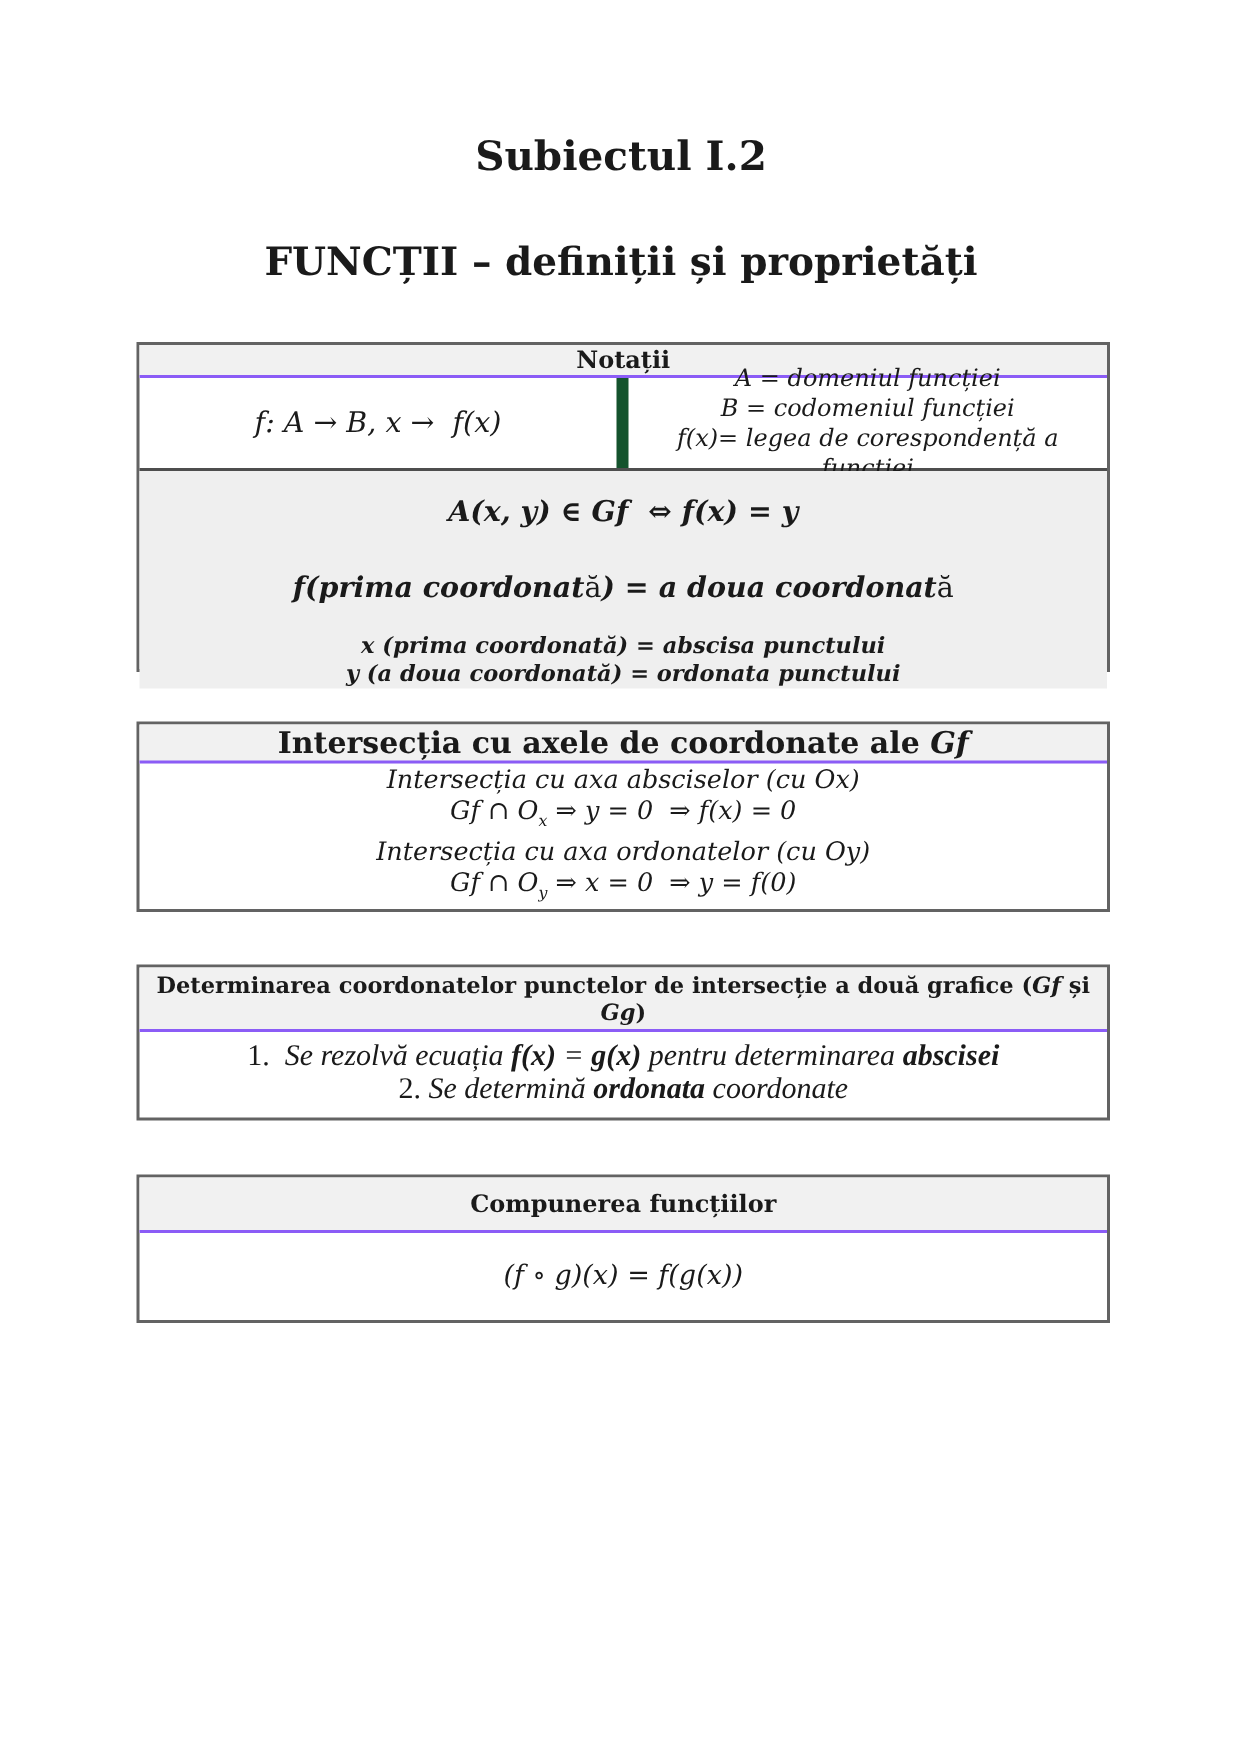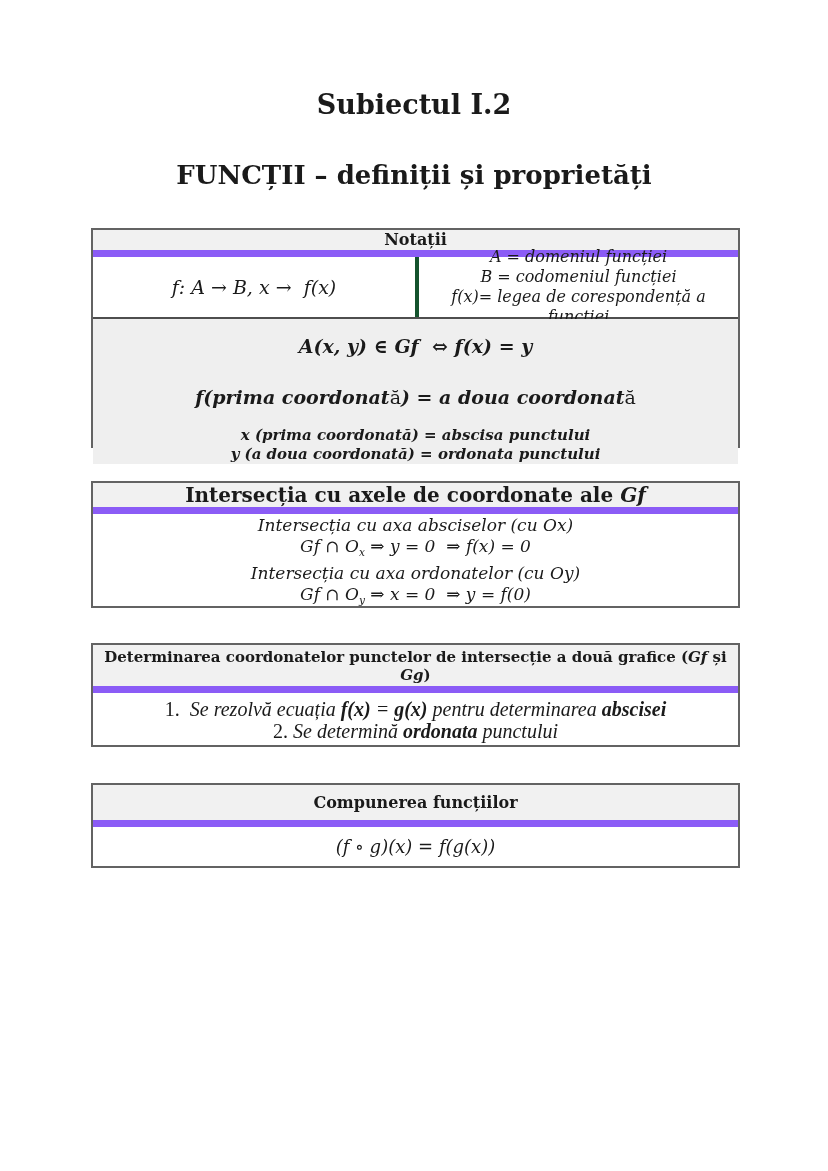--- a/index.html
+++ b/index.html
@@ -24,37 +24,37 @@
   .tbl {
     position: absolute; left: 91px; width: 649px;
     box-sizing: border-box;
     border: 2px solid #636363;
     background: #ffffff;
     display: flex; flex-direction: column;
   }
   #t1 { top: 228px; height: 220px; }
   #t2 { top: 481px; height: 127px; }
   #t3 { top: 643px; height: 104px; }
-  #t4 { top: 783px; height: 85px; }
+  #t4 { top: 783px; height: 99px; }
 
   .hdr {
     background: #f1f1f1;
-    border-bottom: 7px solid #8b5cf6;
+    border-bottom: 2px solid #8b5cf6;
     text-align: center; font-weight: 700;
     display: flex; flex-direction: column; justify-content: center;
   }
   #t1 .hdr { height: 21px; font-size: 16px; line-height: 20px; }
   #t2 .hdr { height: 36px; font-size: 20px; justify-content: flex-end; }
   #t3 .hdr { height: 41px; font-size: 15px; }
   #t4 .hdr { height: 35px; font-size: 16px; }
 
   .row2 { display: flex; height: 60px; border-bottom: 2px solid #4e4e4e; }
   .cell-left {
     width: 326px; box-sizing: border-box;
-    border-right: 4px solid #14532d;
+    border-right: 8px solid #14532d;
     display: flex; flex-direction: column; justify-content: center;
     text-align: center; font-size: 19px;
   }
   .cell-right {
     flex: 1;
     display: flex; flex-direction: column; justify-content: center;
     text-align: center; font-size: 16px;
   }
   .cell-right .line { line-height: 20px; }
 
@@ -122,21 +122,21 @@
         <div class="line"><span class="st-i">Gf ∩ O</span><sub class="st-subi">y</sub><span class="st-i"> ⇒ x = 0  ⇒ y = f(0)</span></div>
       </div>
   </section>
 
   <section class="tbl" id="t3">
     <div class="hdr">
         <div class="line"><span class="st-b">Determinarea coordonatelor punctelor de intersecție a două grafice (</span><span class="st-bi">Gf</span><span class="st-b"> și </span><span class="st-bi">Gg</span><span class="st-b">)</span></div>
       </div>
     <div class="body">
         <div class="line"><span class="st-r">1.  </span><span class="st-i">Se rezolvă ecuația </span><span class="st-bi">f(x)</span><span class="st-i"> = </span><span class="st-bi">g(x)</span><span class="st-i"> pentru determinarea </span><span class="st-bi">abscisei</span></div>
-        <div class="line"><span class="st-r">2. </span><span class="st-i">Se determină </span><span class="st-bi">ordonata</span><span class="st-i"> punctului</span></div>
+        <div class="line"><span class="st-r">2. </span><span class="st-i">Se determină </span><span class="st-bi">ordonata</span><span class="st-i"> coordonate</span></div>
       </div>
   </section>
 
   <section class="tbl" id="t4">
     <div class="hdr">Compunerea funcțiilor</div>
     <div class="body">
         <div class="line"><span class="st-i">(f ∘ g)(x) = f(g(x))</span></div>
       </div>
   </section>
 

